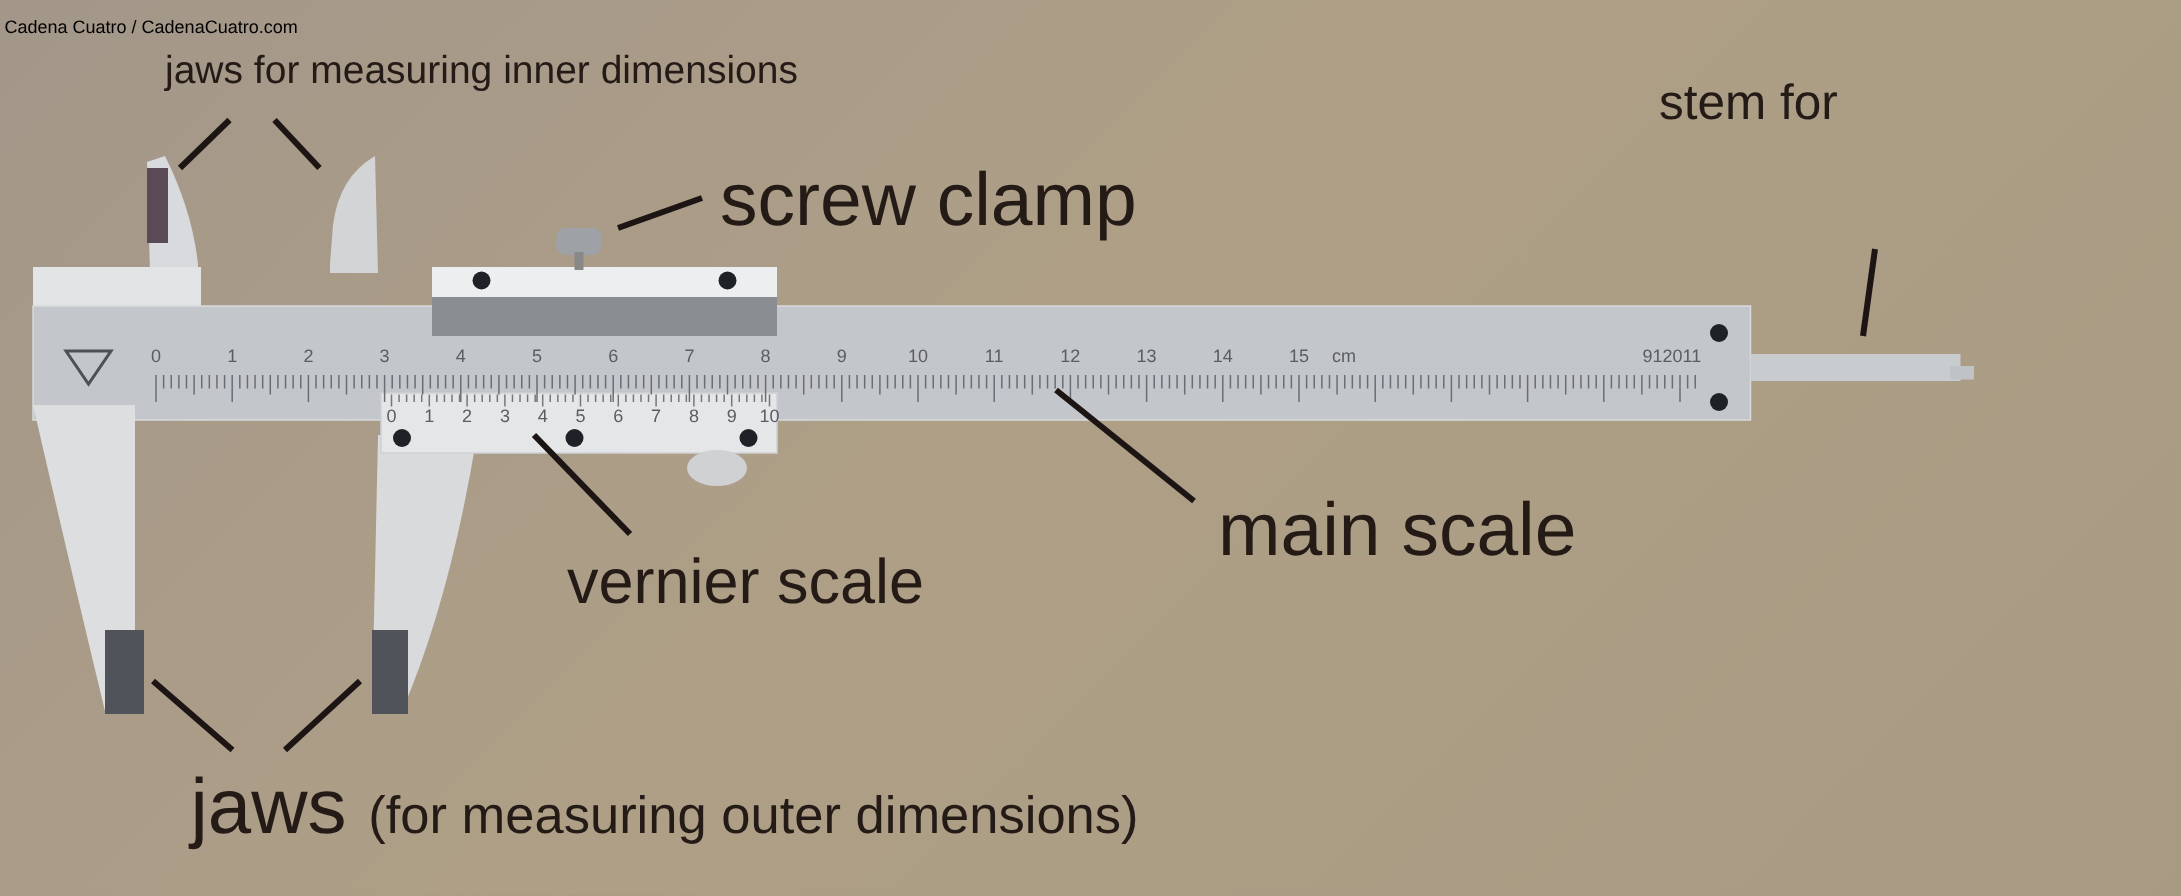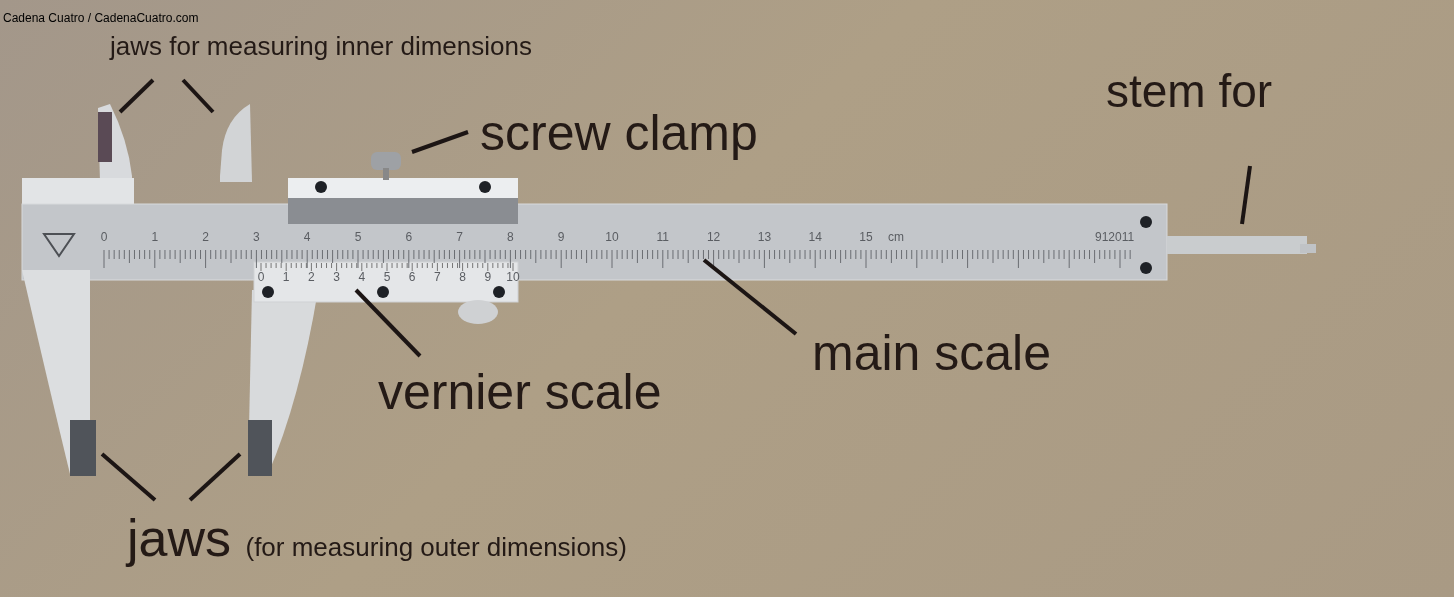--- a/index.html
+++ b/index.html
@@ -3,25 +3,25 @@
 <meta charset="utf-8">
 <style>
   html,body{margin:0;padding:0;}
   body{width:1454px;height:597px;overflow:hidden;background:#a89a86;font-family:"Liberation Sans",sans-serif;position:relative;}
   .bg{position:absolute;inset:0;background:linear-gradient(135deg,#a3978a 0%,#ae9f86 45%,#a99a84 100%);}
   svg.art{position:absolute;left:0;top:0;}
   .lbl{position:absolute;color:#241a16;white-space:nowrap;line-height:1;}
   .credit{left:3px;top:12px;font-size:12px;color:#000000;}
   .inner{left:110px;top:33px;font-size:26px;}
   .clamp{left:480px;top:108px;font-size:50px;text-align:right;}
-  .stem{left:1106px;top:64px;font-size:46px;text-align:center;line-height:1.2;}
+  .stem{left:1106px;top:48px;font-size:33px;text-align:center;line-height:1.2;}
   .main{left:812px;top:328px;font-size:50px;text-align:center;}
-  .vern{left:378px;top:367px;font-size:50px;}
+  .vern{left:378px;top:367px;font-size:42px;}
   .jaws{left:127px;top:512px;font-size:52px;}
-  .jaws small{font-size:26px;margin-top:45px;}
+  .jaws small{font-size:35px;margin-top:45px;}
   .tick{font-family:"Liberation Sans",sans-serif;fill:#5a5d62;font-size:12px;}
 </style>
 </head>
 <body>
 
 <div class="bg"></div>
 
 <svg class="art" width="1454" height="597">
 
   <path d="M98 108 L110 104 Q128 140 132 176 L132 182 L100 182 Z" fill="#d8dadd"></path>

